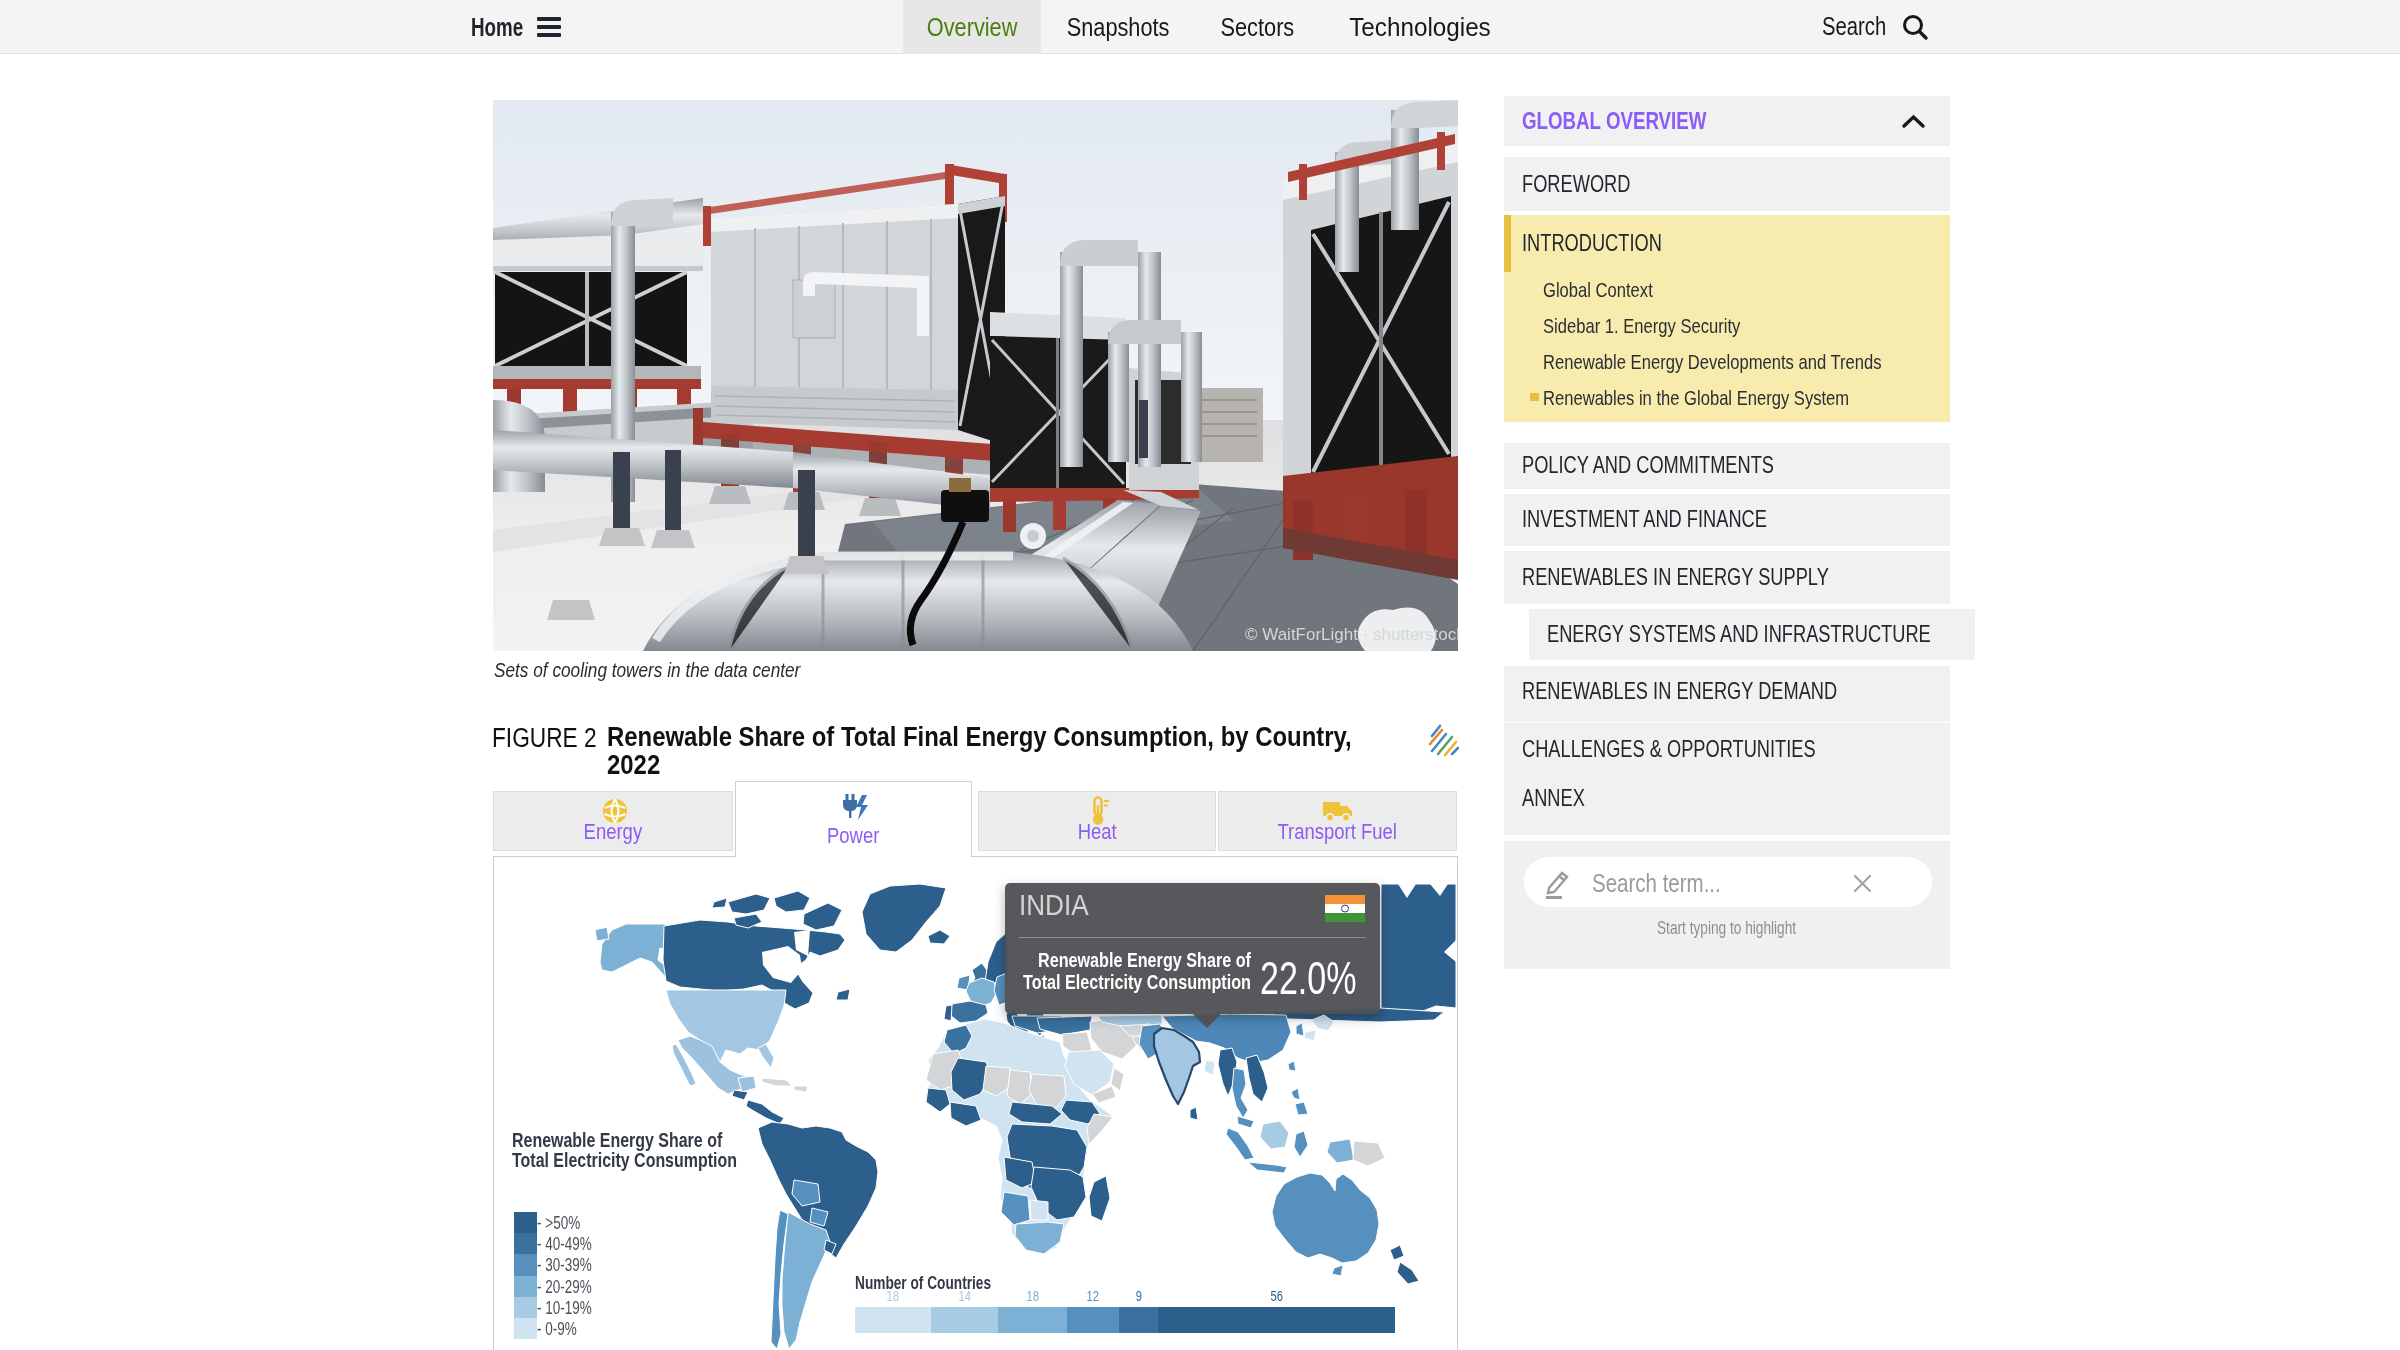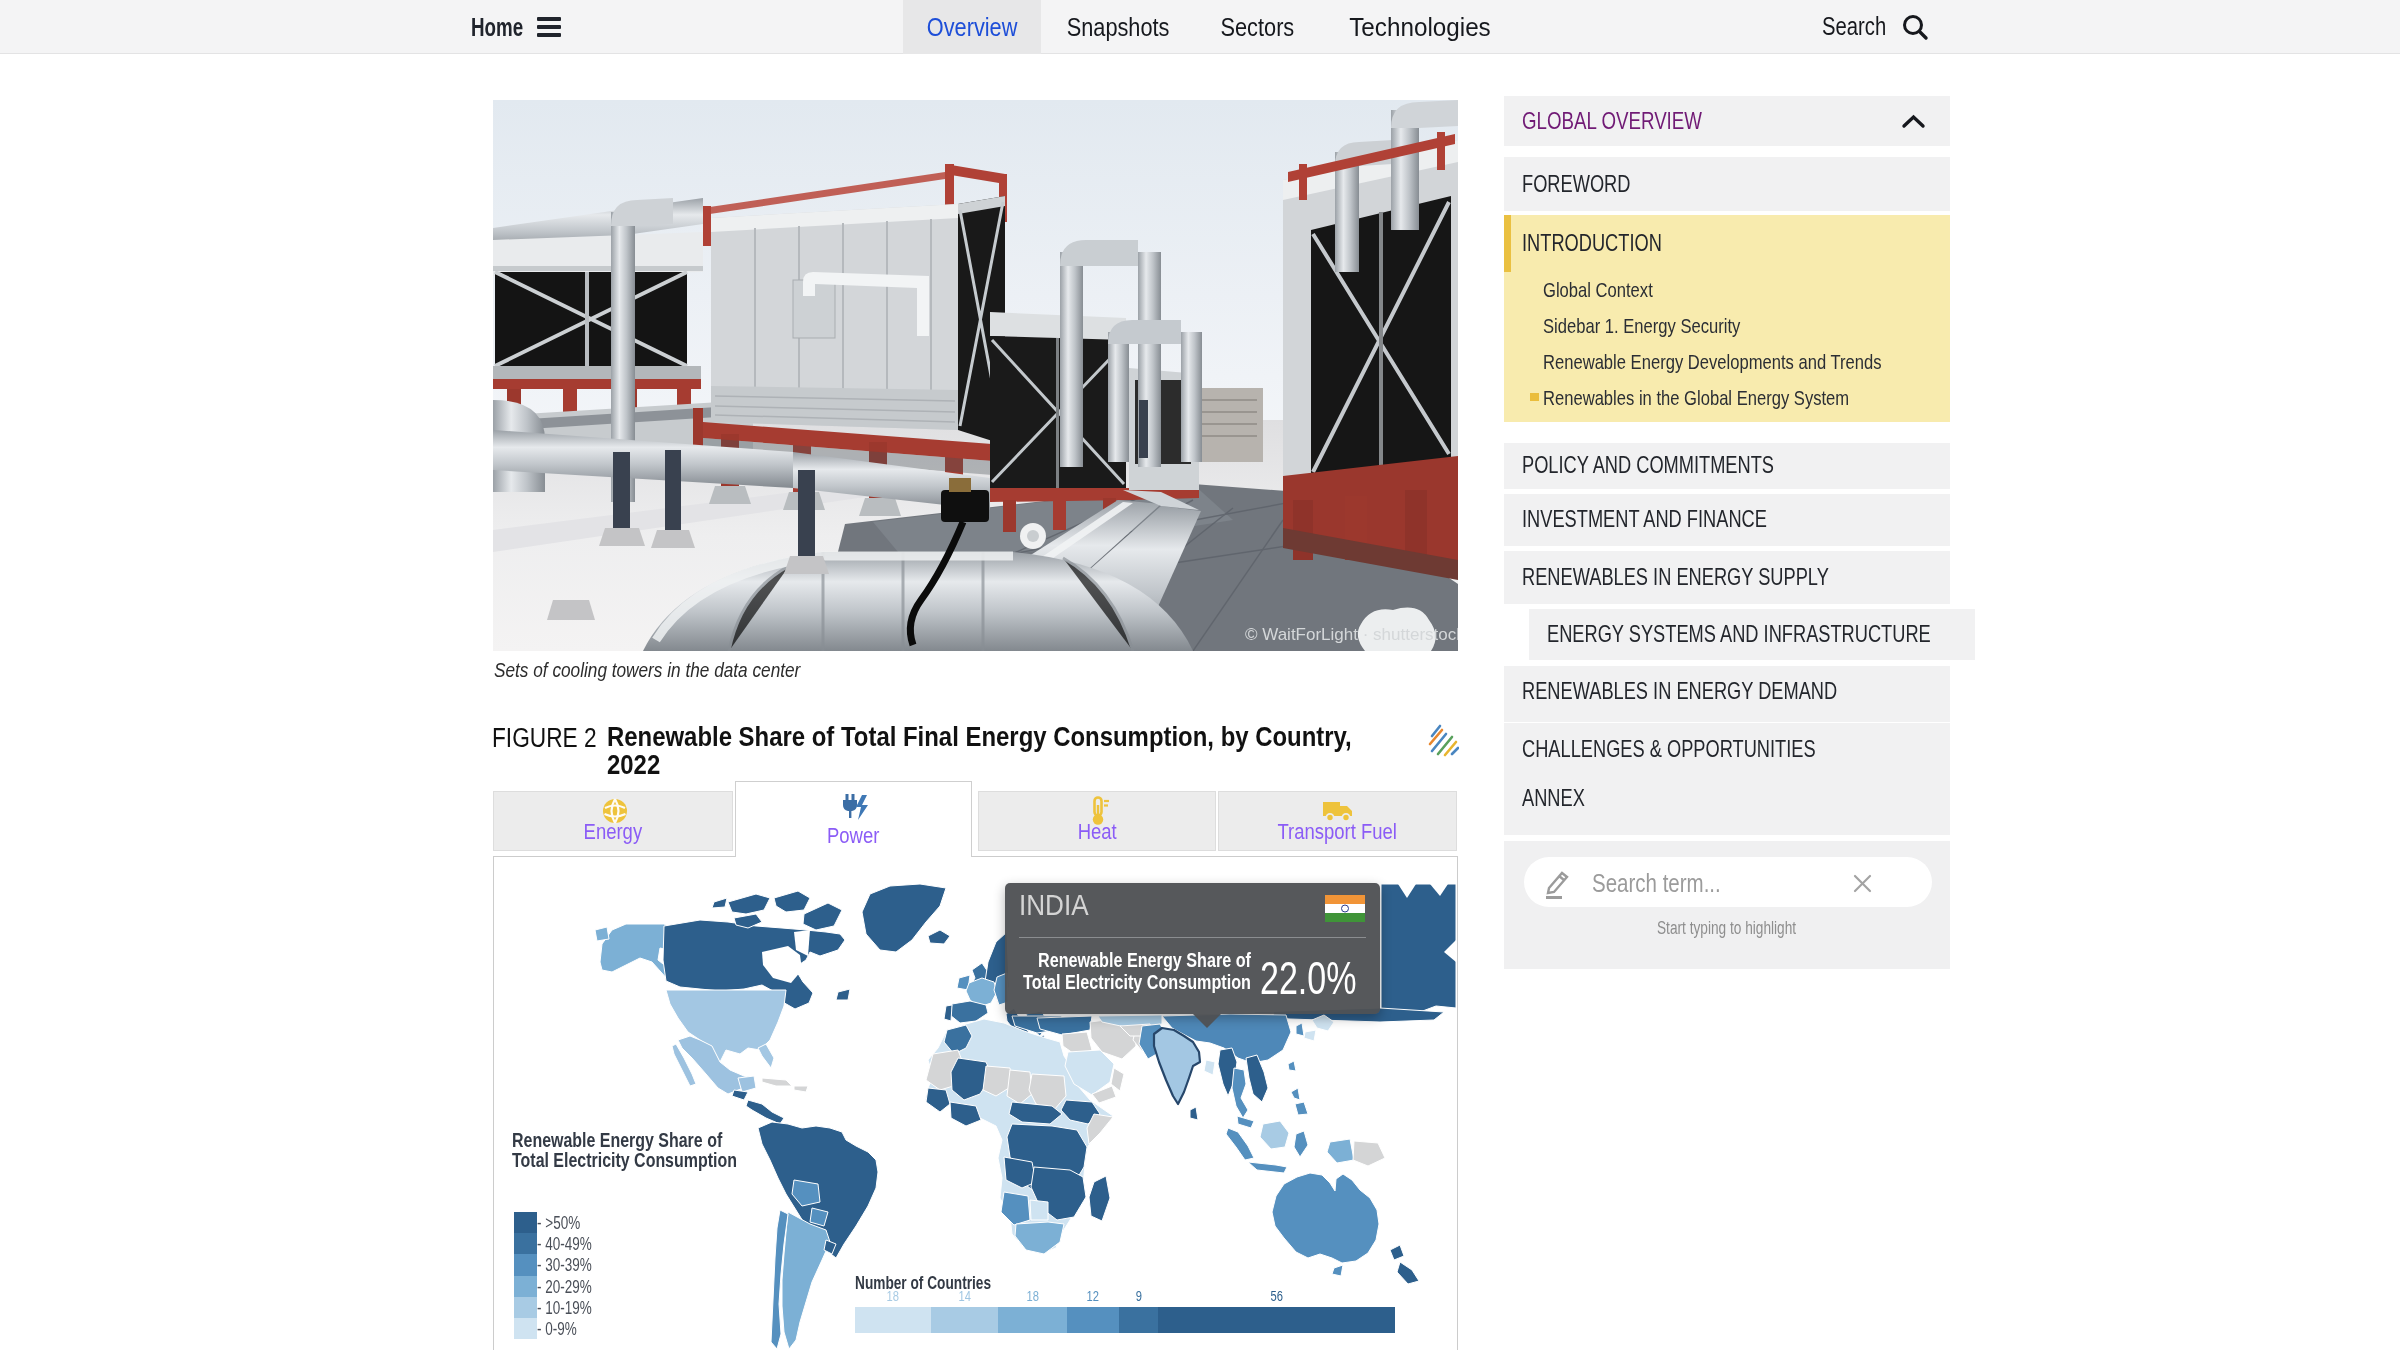--- a/index.html
+++ b/index.html
@@ -7,21 +7,21 @@
 #page { position:relative; width:2400px; height:1350px; background:#fff; }
 .cx { display:inline-block; white-space:nowrap; }
 
 
 #nav { position:absolute; left:0; top:0; width:2400px; height:54px; background:#f4f4f5; border-bottom:1px solid #e3e3e4; }
 #nav .home { position:absolute; left:471px; top:13px; font-size:25px; font-weight:700; color:#20242c; transform:scaleX(0.75); transform-origin:left; }
 #nav .burger { position:absolute; left:537px; top:17px; width:24px; height:20px; }
 #nav .burger div { height:3.6px; background:#20242c; margin-bottom:4.4px; border-radius:1px;}
 .navtab { position:absolute; top:0; height:54px; line-height:54px; font-size:25px; color:#16181d; font-weight:500; text-align:center; }
 .navtab .cx { transform:scaleX(0.87); }
-#tab-overview { left:903px; width:138px; background:#e7e7e8; color:#1d4ed8; }
+#tab-overview { left:903px; width:138px; background:#e7e7e8; color:#4d7c0f; }
 #tab-snapshots { left:1056px; width:124px; }
 #tab-sectors { left:1211px; width:92px; }
 #tab-tech { left:1335px; width:170px; } #tab-tech .cx { transform:scaleX(0.97); }
 #nav .search { position:absolute; left:1822px; top:12px; font-size:25px; color:#16181d; font-weight:400; transform:scaleX(0.81); transform-origin:left; }
 #nav svg.mag { position:absolute; left:1901px; top:13px; }
 
 
 #photo { position:absolute; left:493px; top:100px; width:965px; height:551px; overflow:hidden; }
 #caption { position:absolute; left:494px; top:658px; font-size:21px; font-style:italic; color:#2c2c2c; transform:scaleX(0.82); transform-origin:left; }
 
@@ -56,21 +56,21 @@
 #tooltip .flag { position:absolute; left:320px; top:12px; width:40px; height:27px; }
 #tooltip .sep { position:absolute; left:14px; right:14px; top:54px; height:1px; background:#8b8d90; }
 #tooltip .tl { position:absolute; right:129px; top:66px; font-size:21px; line-height:21.5px; font-weight:700; color:#fff; text-align:right; transform:scaleX(0.77); transform-origin:right; white-space:nowrap; }
 #tooltip .pct { position:absolute; left:255px; top:68px; font-size:46px; color:#fff; font-weight:400; transform:scaleX(0.74); transform-origin:left; }
 #tooltip .tri { position:absolute; left:188px; top:131px; width:0; height:0; border-left:14px solid transparent; border-right:14px solid transparent; border-top:14px solid rgba(79,81,84,0.96); }
 
 
 #sidebar { position:absolute; left:1504px; top:0; width:446px; }
 .sitem { position:absolute; left:0; width:446px; background:#f1f1f2; font-size:24px; color:#23262c; }
 .sitem .cx { position:absolute; left:18px; transform:scaleX(0.76); transform-origin:left; }
-#sb-head { font-weight:400; color:#701a75; }
+#sb-head { font-weight:700; color:#8b5cf6; }
 #sb-head .cx { transform:scaleX(0.78); }
 #sb-intro { position:absolute; left:0; top:215px; width:446px; height:207px; background:#f8ebae; }
 #sb-intro .ibar { position:absolute; left:0; top:0; width:7px; height:57px; background:#eac041; }
 .sub { position:absolute; left:39px; font-size:21px; color:#2b2e34; transform:scaleX(0.79); transform-origin:left; white-space:nowrap; }
 #sb-search { position:absolute; left:0; top:841px; width:446px; height:128px; background:#f0f0f1; }
 #sb-search .pill { position:absolute; left:20px; top:16px; width:408px; height:50px; background:#fff; border-radius:25px; }
 #sb-search .ph { position:absolute; left:88px; top:28px; font-size:25px; color:#9b9b9b; transform:scaleX(0.82); transform-origin:left; }
 #sb-search .hint { position:absolute; left:0; width:100%; top:77px; text-align:center; font-size:18px; color:#8e8e8e; }
 #sb-search .hint .cx { transform:scaleX(0.76); }
 </style>

